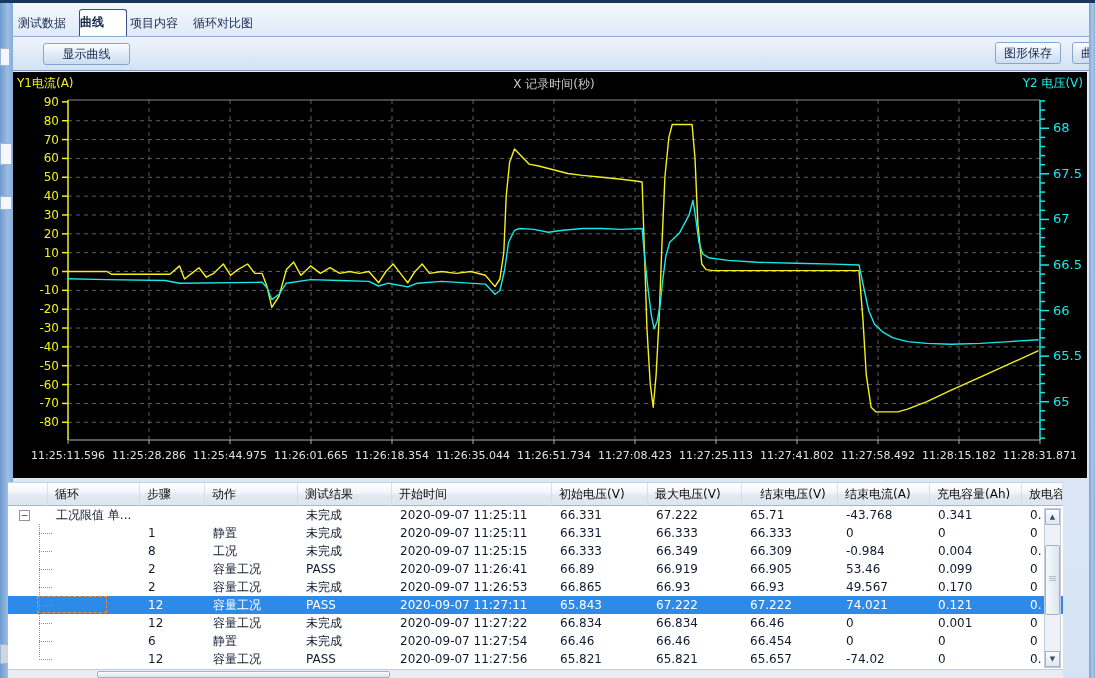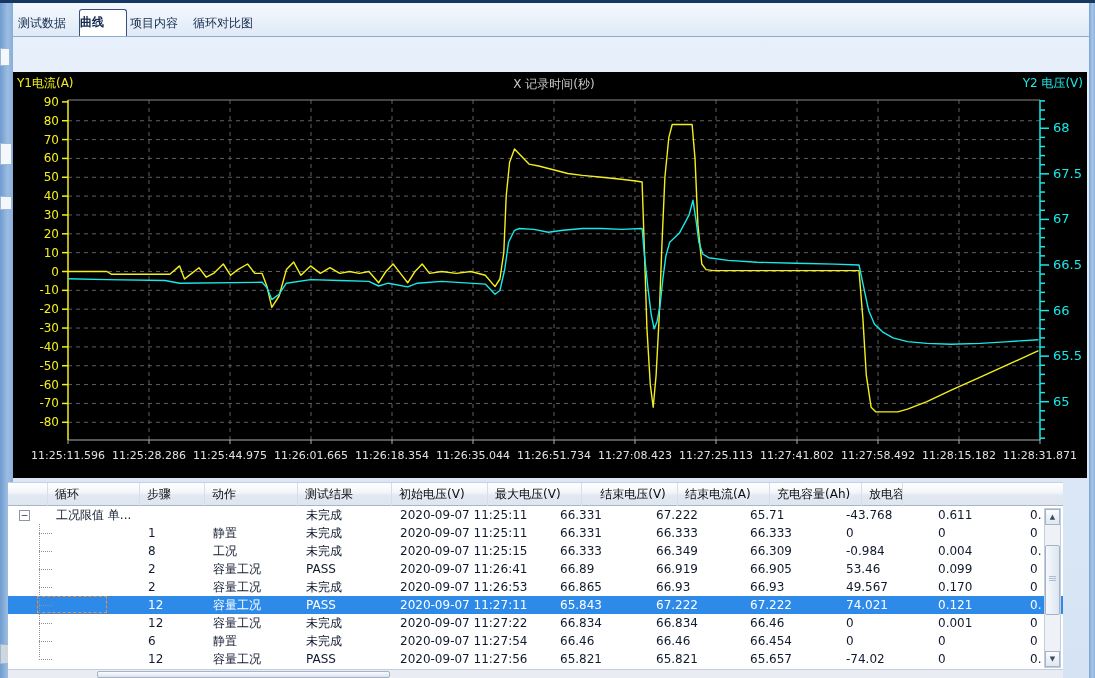--- a/index.html
+++ b/index.html
@@ -71,20 +71,25 @@
 
   <div class="topline"></div>
 
   <div class="tabbar">
     <div class="tab" style="left:5px;width:62px;">测试数据</div>
     <div class="tab active" style="left:66px;width:48px;">曲线</div>
     <div class="tab" style="left:117px;width:62px;">项目内容</div>
     <div class="tab" style="left:180px;width:78px;">循环对比图</div>
   </div>
 
+  <div class="toolbar">
+    <button class="btn" style="left:30px;top:6px;width:87px;">显示曲线</button>
+    <button class="btn" style="left:982px;top:5px;width:66px;">图形保存</button>
+    <button class="btn" style="left:1059px;top:5px;width:30px;">曲</button>
+  </div>
 
   <div class="chart-panel">
     <svg id="chart-svg" width="1074" height="406">
         <line x1="55" y1="48.73170731707317" x2="1027" y2="48.73170731707317" stroke="#5f5f5f" stroke-width="1" stroke-dasharray="4 4"></line>
         <line x1="55" y1="67.57871396895787" x2="1027" y2="67.57871396895787" stroke="#5f5f5f" stroke-width="1" stroke-dasharray="4 4"></line>
         <line x1="55" y1="86.42572062084258" x2="1027" y2="86.42572062084258" stroke="#5f5f5f" stroke-width="1" stroke-dasharray="4 4"></line>
         <line x1="55" y1="105.27272727272727" x2="1027" y2="105.27272727272727" stroke="#5f5f5f" stroke-width="1" stroke-dasharray="4 4"></line>
         <line x1="55" y1="124.11973392461198" x2="1027" y2="124.11973392461198" stroke="#5f5f5f" stroke-width="1" stroke-dasharray="4 4"></line>
         <line x1="55" y1="142.96674057649668" x2="1027" y2="142.96674057649668" stroke="#5f5f5f" stroke-width="1" stroke-dasharray="4 4"></line>
         <line x1="55" y1="161.81374722838137" x2="1027" y2="161.81374722838137" stroke="#5f5f5f" stroke-width="1" stroke-dasharray="4 4"></line>
@@ -228,20 +233,21 @@
       </svg>
   </div>
 
   <div class="table-wrap">
     <div class="thead">
       <div class="th" style="width: 40px;"></div>
       <div class="th" style="width: 92px;">循环</div>
       <div class="th" style="width: 65px;">步骤</div>
       <div class="th" style="width: 93px;">动作</div>
       <div class="th" style="width: 94px;">测试结果</div>
+      <div class="th" style="width: 160px;">开始时间</div>
       <div class="th" style="width: 96px;">初始电压(V)</div>
       <div class="th" style="width: 94px;">最大电压(V)</div>
       <div class="th" style="width: 96px; text-align: center;">结束电压(V)</div>
       <div class="th" style="width: 92px;">结束电流(A)</div>
       <div class="th" style="width: 92px;">充电容量(Ah)</div>
       <div class="th" style="width: 41px;">放电容</div>
     </div>
     <div class="tbody" id="tbody">
         <div class="tr">
           <div class="td" style="width: 40px;">
@@ -249,21 +255,21 @@
           </div>
           <div class="td" style="width: 92px;">工况限值 单...</div>
           <div class="td" style="width: 65px;"></div>
           <div class="td" style="width: 93px;"></div>
           <div class="td" style="width: 94px;">未完成</div>
           <div class="td" style="width: 160px;">2020-09-07 11:25:11</div>
           <div class="td" style="width: 96px;">66.331</div>
           <div class="td" style="width: 94px;">67.222</div>
           <div class="td" style="width: 96px;">65.71</div>
           <div class="td" style="width: 92px;">-43.768</div>
-          <div class="td" style="width: 92px;">0.611</div>
+          <div class="td" style="width: 92px;">0.341</div>
           <div class="td" style="width: 41px;">0.</div>
         </div>
         <div class="tr">
           <div class="td" style="width: 40px;">
             <div class="stub"></div>
           </div>
           <div class="td" style="width: 92px;"></div>
           <div class="td" style="width: 65px;">1</div>
           <div class="td" style="width: 93px;">静置</div>
           <div class="td" style="width: 94px;">未完成</div>

